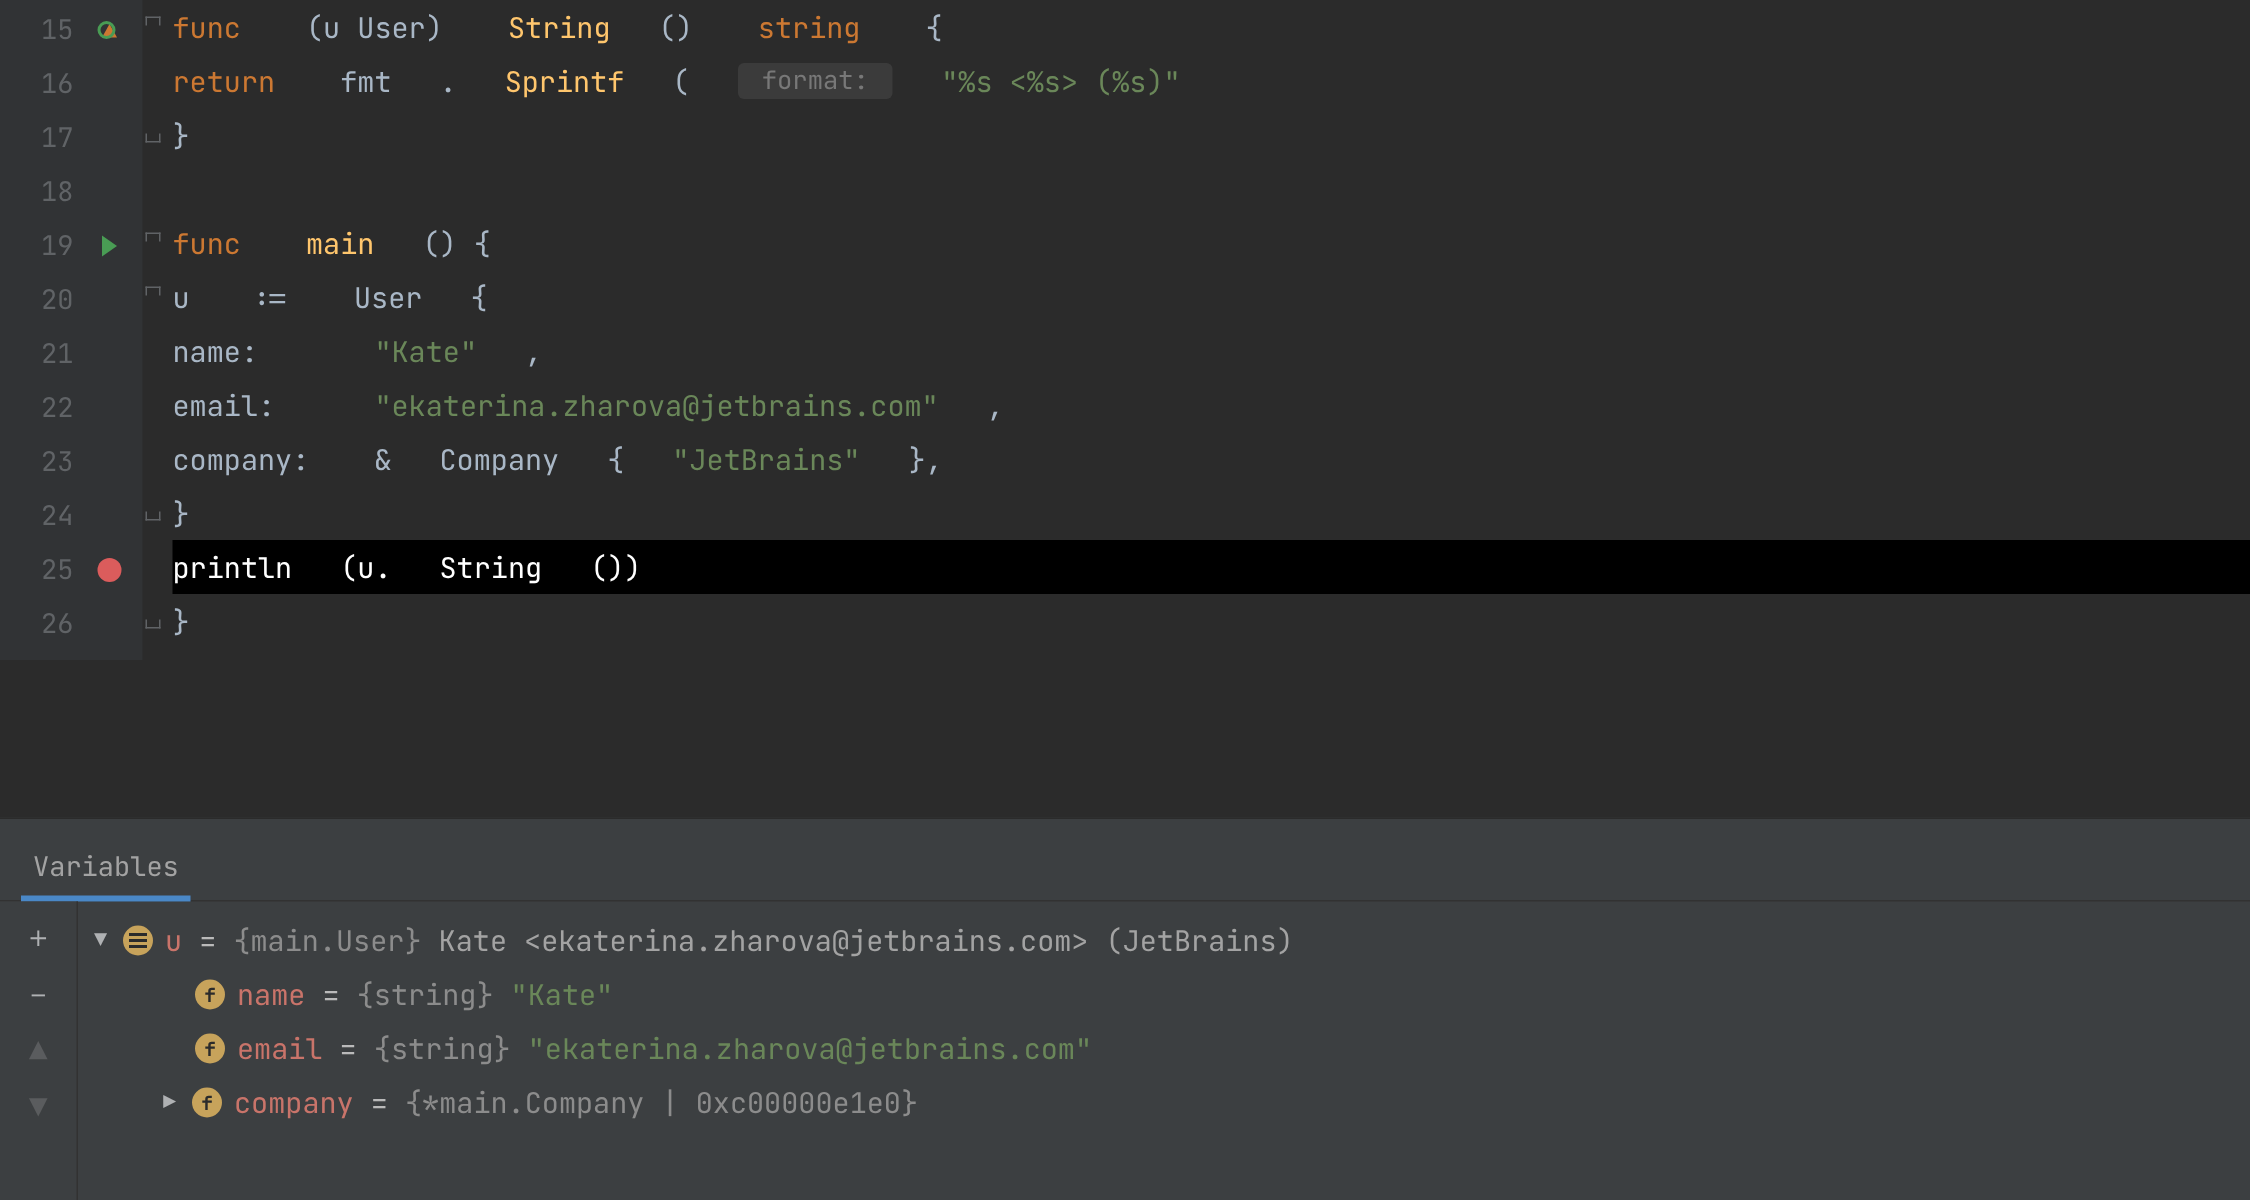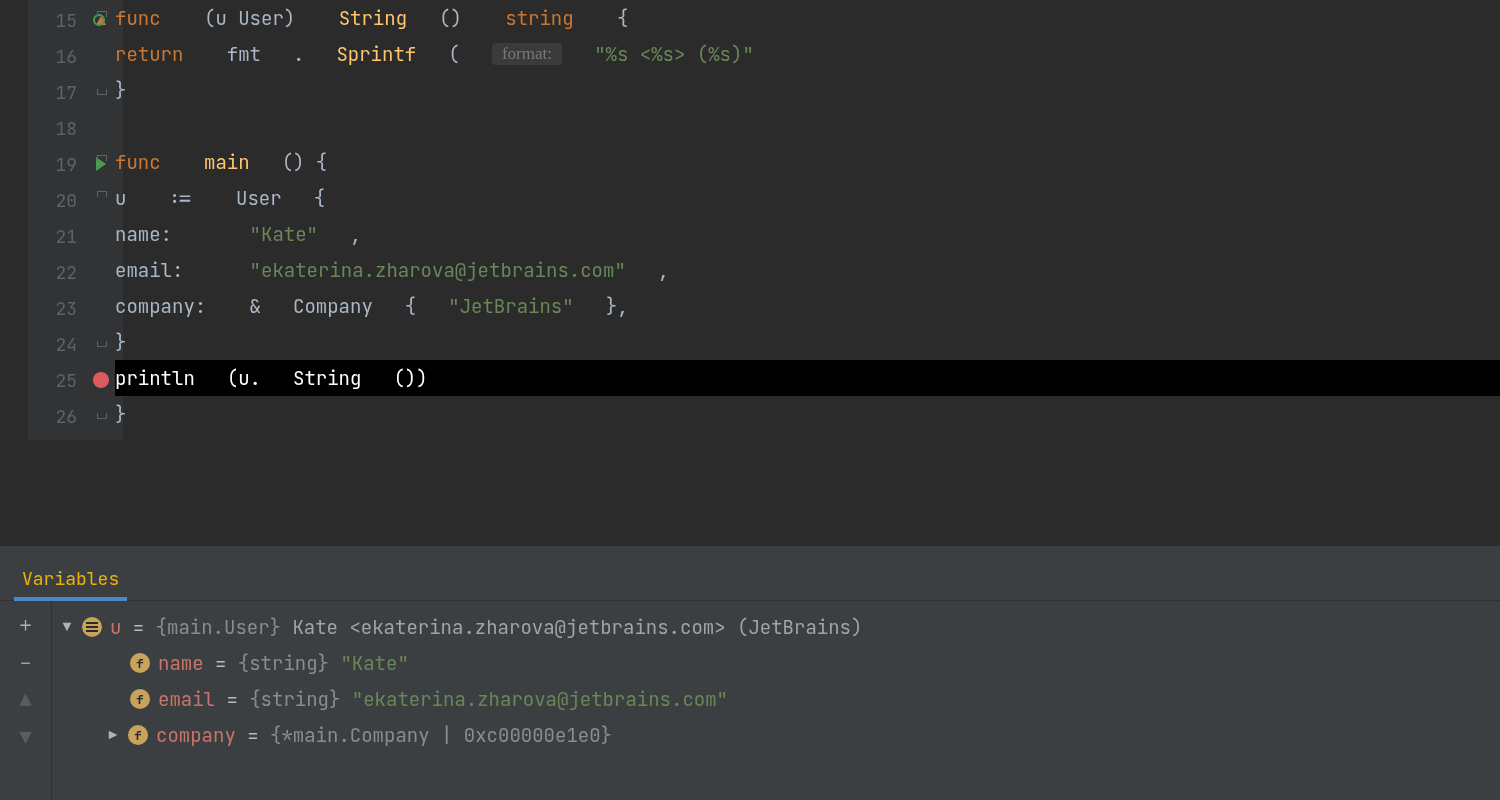--- a/index.html
+++ b/index.html
@@ -21,21 +21,20 @@
     height: 500px;
     background: #2b2b2b;
   }
   .gutter {
     position: absolute;
     top: 0; left: 0;
     width: 95px;
     height: 100%;
     background: #313335;
     padding-top: 2px;
-    margin-left: 28px;
   }
   .gutter-row {
     height: 36px;
     display: flex;
     align-items: center;
     justify-content: flex-end;
     padding-right: 46px;
     position: relative;
     color: #606366;
     font-size: 18px;
@@ -99,21 +98,21 @@
   }
   .line.current {
     background: #000000;
     color: #ffffff;
   }
   .kw { color: #cc7832; }
   .typ { color: #a9b7c6; }
   .fn { color: #ffc66d; }
   .str { color: #6a8759; }
   .cm { color: #808080; font-style: italic; }
-  .hint { color: #787878; background: #3b3b3b; padding: 1px 6px; border-radius: 4px; font-size: 17px; font-style: normal; font-family: Liberation Serif, serif; }
+  .hint { color: #787878; background: #3b3b3b; padding: 1px 6px; border-radius: 4px; font-size: 17px; font-style: normal; }
   .pun { color: #a9b7c6; }
   .op { color: #a9b7c6; }
   .ident { color: #a9b7c6; }
   .line.current .kw,
   .line.current .fn,
   .line.current .pun,
   .line.current .ident { color: #ffffff; }
 
   .editor-bottom-shade {
     position: absolute;
@@ -134,21 +133,21 @@
     font-size: 18px;
   }
   .tabbar {
     height: 55px;
     border-bottom: 1px solid #323232;
     display: flex;
     align-items: flex-end;
     padding-left: 18px;
   }
   .tab {
-    color: #eab308;
+    color: #a3a3a3;
     padding: 8px 4px 10px 4px;
     position: relative;
     cursor: pointer;
   }
   .tab.active::after {
     content: "";
     position: absolute;
     left: -4px; right: -4px;
     bottom: -1px;
     height: 4px;

